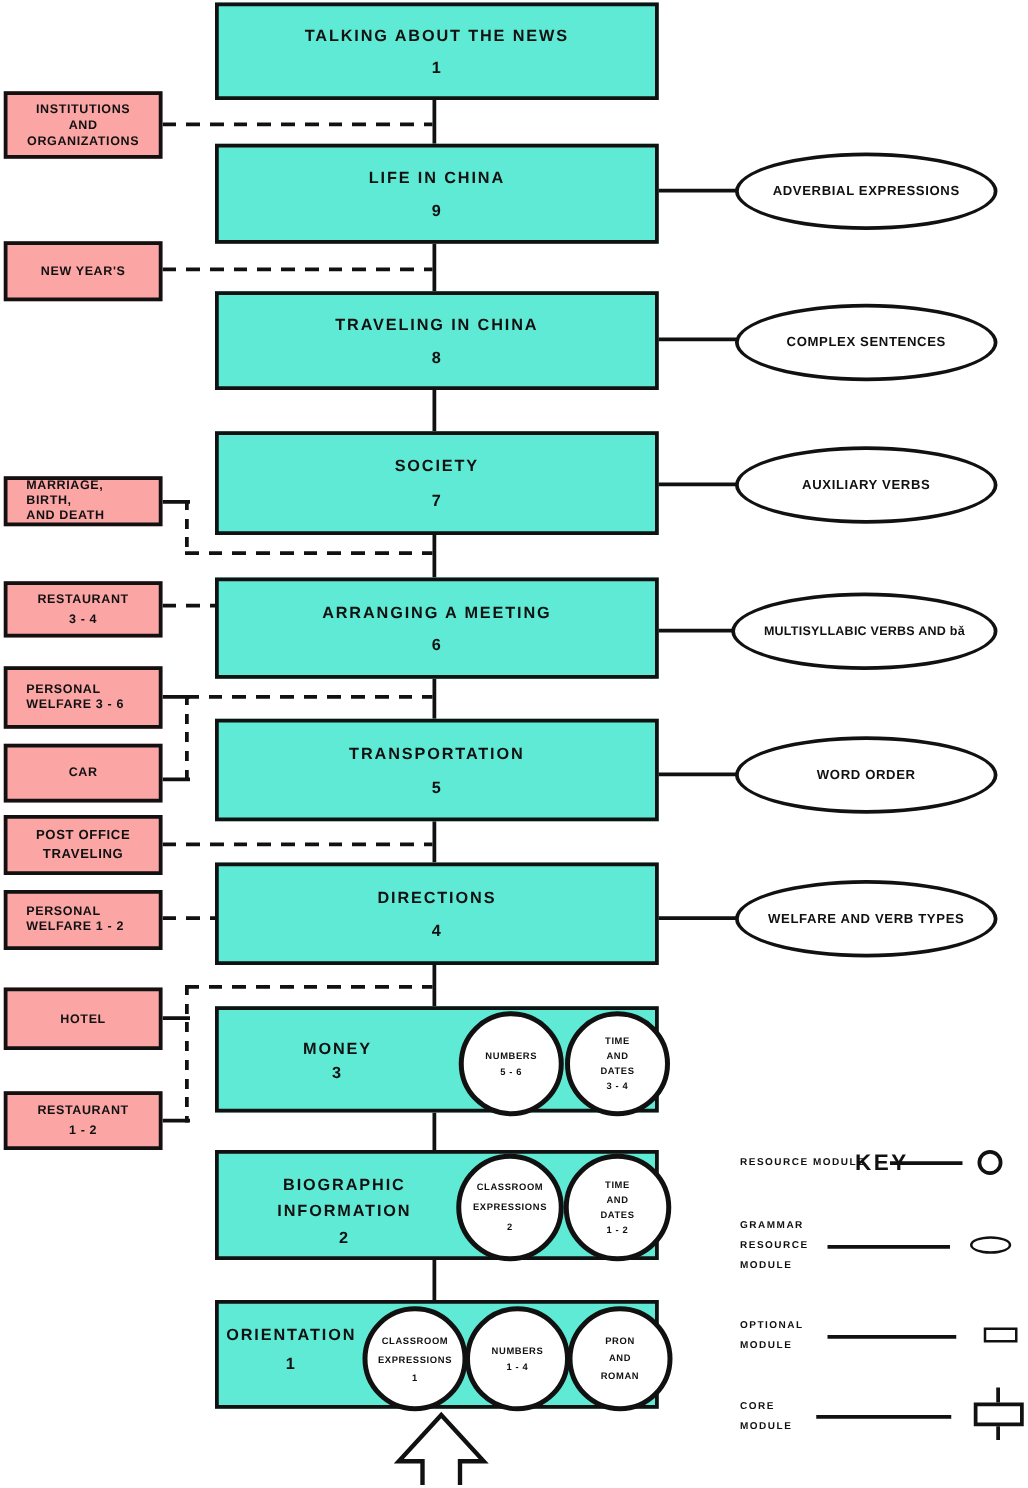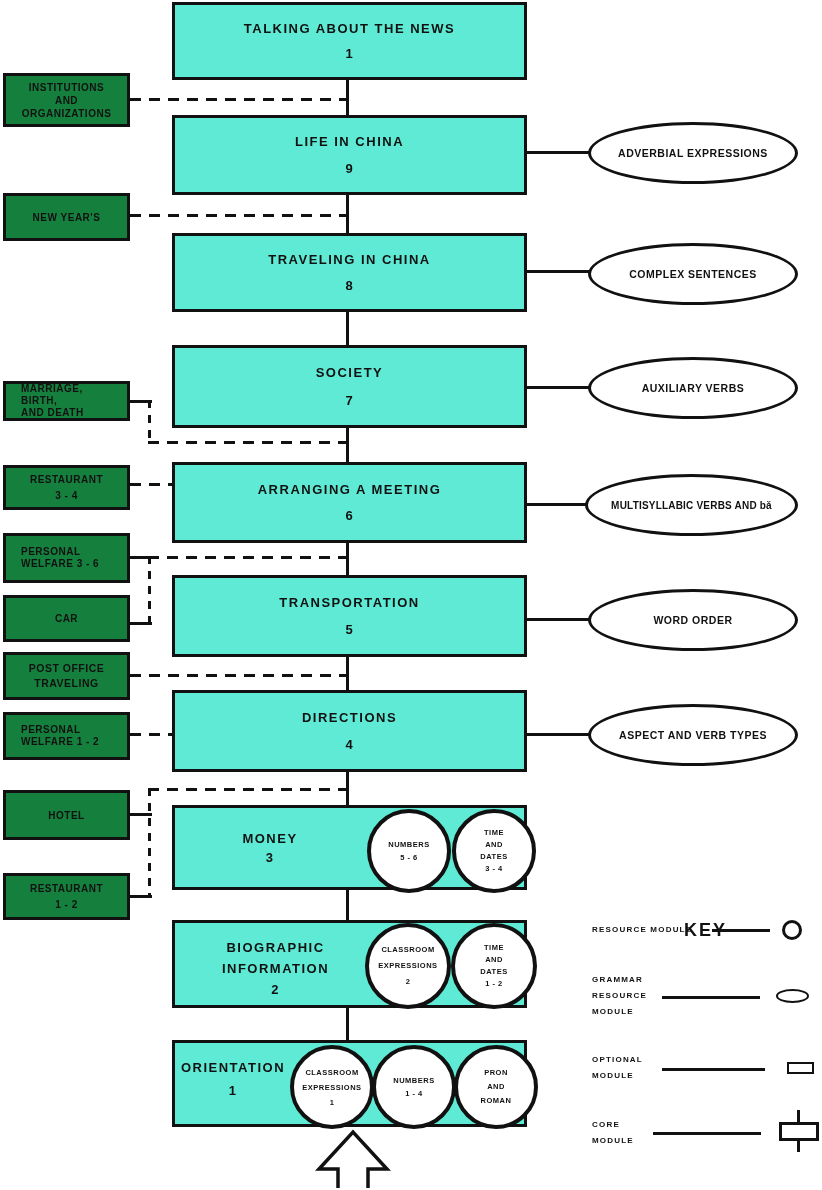--- a/index.html
+++ b/index.html
@@ -13,21 +13,21 @@
     box-sizing:border-box;background:#5eead4;
   }
   .flexcol{display:flex;flex-direction:column;align-items:center;justify-content:space-evenly;padding:5px 0;}
   .core-title{font-size:13px;font-weight:bold;letter-spacing:1.5px;text-align:center;}
   .core-num{font-size:13px;font-weight:bold;letter-spacing:1px;}
   .core-label{position:absolute;text-align:center;font-size:13px;font-weight:bold;letter-spacing:1.5px;}
   
   .opt-box{
     position:absolute;left:3px;width:127px;border:3px solid #111;box-sizing:border-box;
     display:flex;flex-direction:column;justify-content:center;align-items:center;
-    font-size:10px;font-weight:bold;letter-spacing:.5px;line-height:13px;text-align:center;background:#15803d;
+    font-size:10px;font-weight:bold;letter-spacing:.5px;line-height:13px;text-align:center;background:#fca5a5;
   }
   .opt-box.left-align{align-items:flex-start;text-align:left;padding-left:15px;}
   
   .g-ellipse{
     position:absolute;left:588px;width:210px;height:62px;border:3px solid #111;border-radius:50%;
     box-sizing:border-box;display:flex;align-items:center;justify-content:center;
     font-size:10.5px;font-weight:bold;letter-spacing:.5px;text-align:center;background:#fff;
   }
   
   .res-circle{
@@ -226,21 +226,21 @@
   <div class="g-ellipse" style="top:357px">
     <span>AUXILIARY VERBS</span>
   </div>
   <div class="g-ellipse" style="top:474px;left:585px;width:213px;font-size:10px;letter-spacing:.2px">
     <span>MULTISYLLABIC VERBS AND bǎ</span>
   </div>
   <div class="g-ellipse" style="top:589px">
     <span>WORD ORDER</span>
   </div>
   <div class="g-ellipse" style="top:704px">
-    <span>ASPECT AND VERB TYPES</span>
+    <span>WELFARE AND VERB TYPES</span>
   </div>
 
   <div class="key-title" style="left:684px;top:876px">KEY</div>
 
   <div class="key-label" style="left:592px;top:922px">
     <div>RESOURCE MODULE</div>
   </div>
   <div class="hline" style="left:712px;top:929px;width:58px"></div>
   <div class="key-circle" style="left:782px;top:920px"></div>
 

